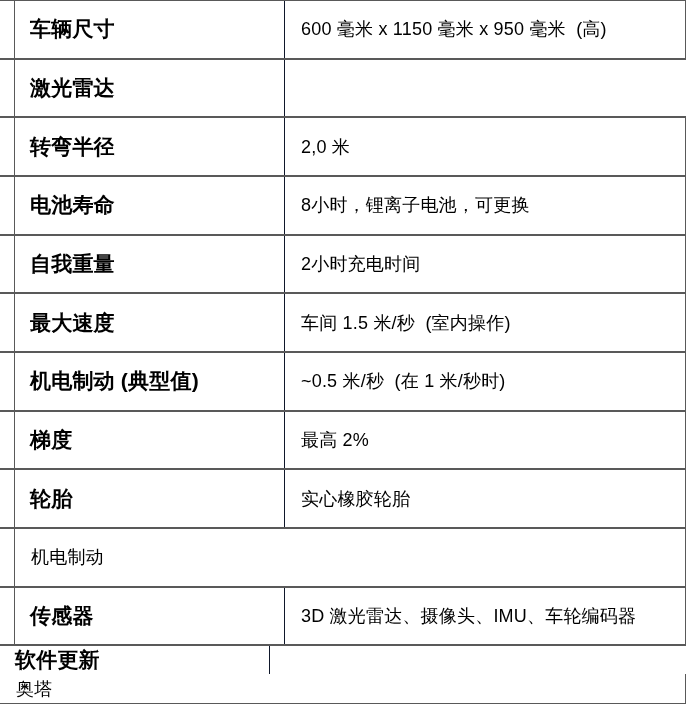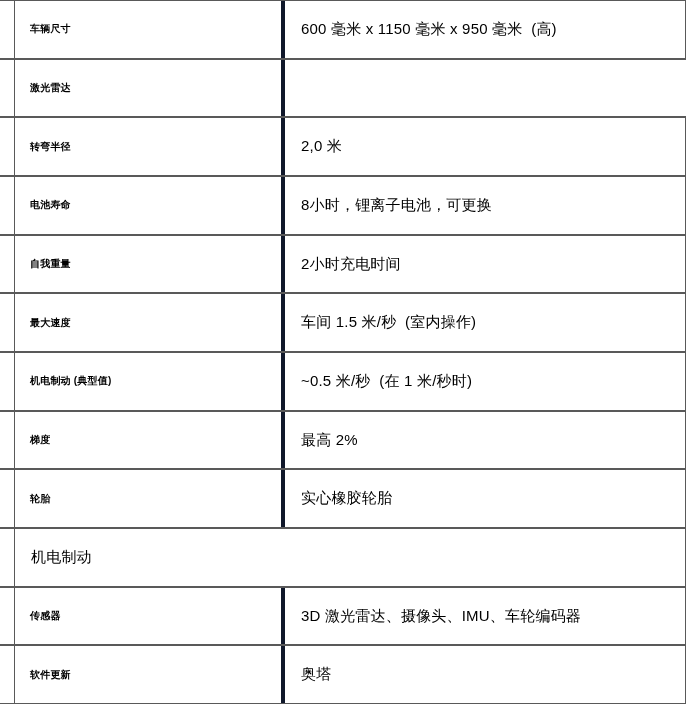--- a/index.html
+++ b/index.html
@@ -23,46 +23,47 @@
     border-top: 1px solid #595959;
   }
   .row {
     flex: 1;
     display: flex;
     border-bottom: 2px solid #595959;
     min-height: 0;
   }
   .row:last-child {
     border-bottom-width: 1px;
+    flex-direction: column;
   }
   .cell {
     box-sizing: border-box;
     display: flex;
     align-items: center;
     min-width: 0;
   }
   .gutter-cell {
     width: 15px;
     border-right: 1px solid #595959;
   }
   .label-cell {
     width: 270px;
-    border-right: 4px solid #0f172a;
+    border-right: 1px solid #0f172a;
     padding-left: 15px;
     padding-right: 8px;
     font-weight: 700;
-    font-size: 10px;
+    font-size: 21px;
     letter-spacing: 0.2px;
   }
   .value-cell {
     flex: 1;
     border-right: 1px solid #595959;
     padding-left: 16px;
     padding-right: 8px;
-    font-size: 15px;
+    font-size: 18px;
     white-space: pre-wrap;
     letter-spacing: 0.2px;
   }
 </style>
 </head>
 <body>
 
 <div class="spec-table">
 
   <div class="row">

